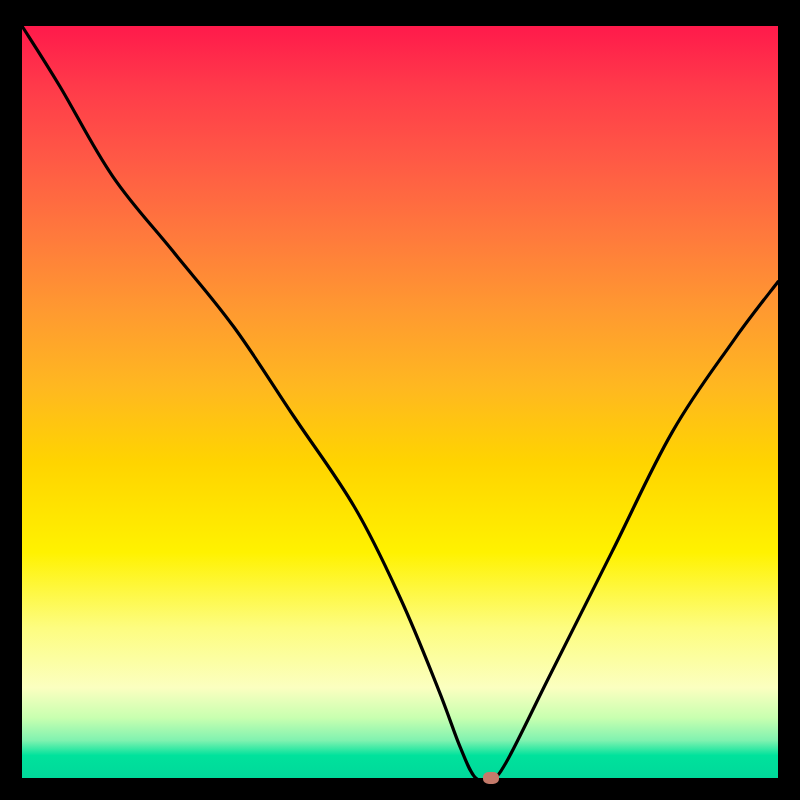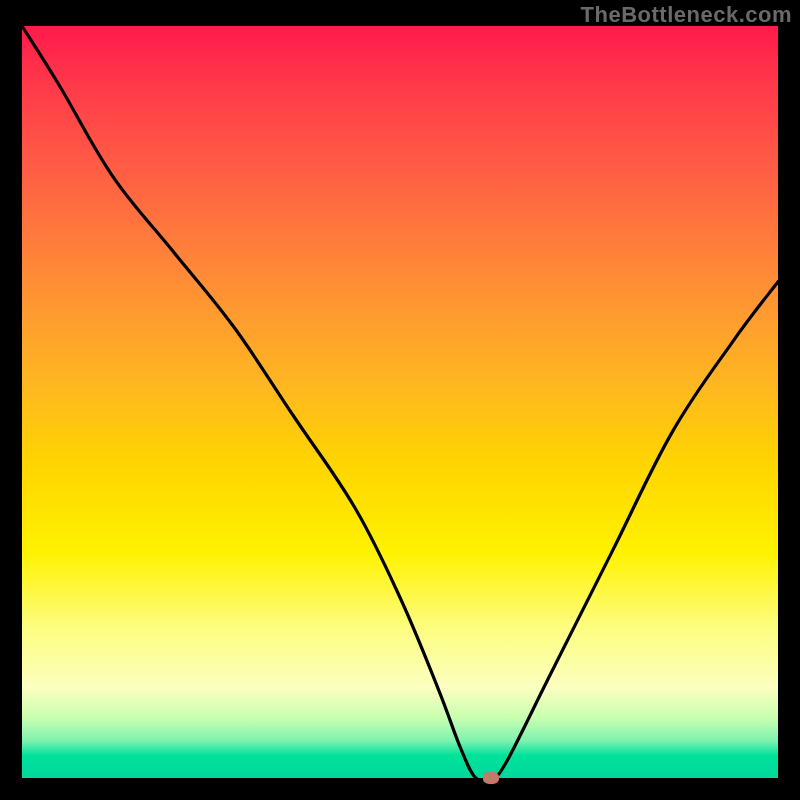--- a/index.html
+++ b/index.html
@@ -67,21 +67,20 @@
     border-radius: 6px / 5px;
     transform: translate(-50%, -50%);
     z-index: 5;
   }
 </style>
 </head>
 <body>
 
 <div class="frame">
 
-  <div class="watermark">TheBottleneck.com</div>
 
   <div class="plot-area">
 
     <svg viewBox="0 0 756 752" preserveAspectRatio="none">
       <path id="curve-path" fill="none" stroke="#000" stroke-width="3.2" stroke-linecap="round" stroke-linejoin="round" d="M 0.0 0.0 C 6.8 10.8, 21.5 33.1, 37.8 60.2 C 54.1 87.2, 70.3 120.6, 90.7 150.4 C 111.1 180.2, 129.4 198.5, 151.2 225.6 C 173.0 252.7, 189.9 271.0, 211.7 300.8 C 233.5 330.6, 250.4 358.6, 272.2 391.0 C 293.9 423.5, 313.6 448.8, 332.6 481.3 C 351.7 513.8, 363.0 539.0, 378.0 571.5 C 393.0 604.0, 404.9 634.7, 415.8 661.8 C 426.7 688.8, 431.7 705.7, 438.5 721.9 C 445.3 738.2, 448.2 746.6, 453.6 752.0 C 459.0 757.4, 463.3 754.7, 468.7 752.0 C 474.2 749.3, 473.0 755.9, 483.8 737.0 C 494.7 718.0, 510.1 684.6, 529.2 646.7 C 548.3 608.8, 567.9 569.7, 589.7 526.4 C 611.5 483.1, 628.4 444.0, 650.2 406.1 C 671.9 368.2, 691.6 342.9, 710.6 315.8 C 729.7 288.8, 747.8 266.5, 756.0 255.7"></path>
     </svg>
 
     <div id="marker-0" class="marker" style="left: 468.72px; top: 752px; background: rgb(196, 122, 106);"></div>
   </div>
 </div>

